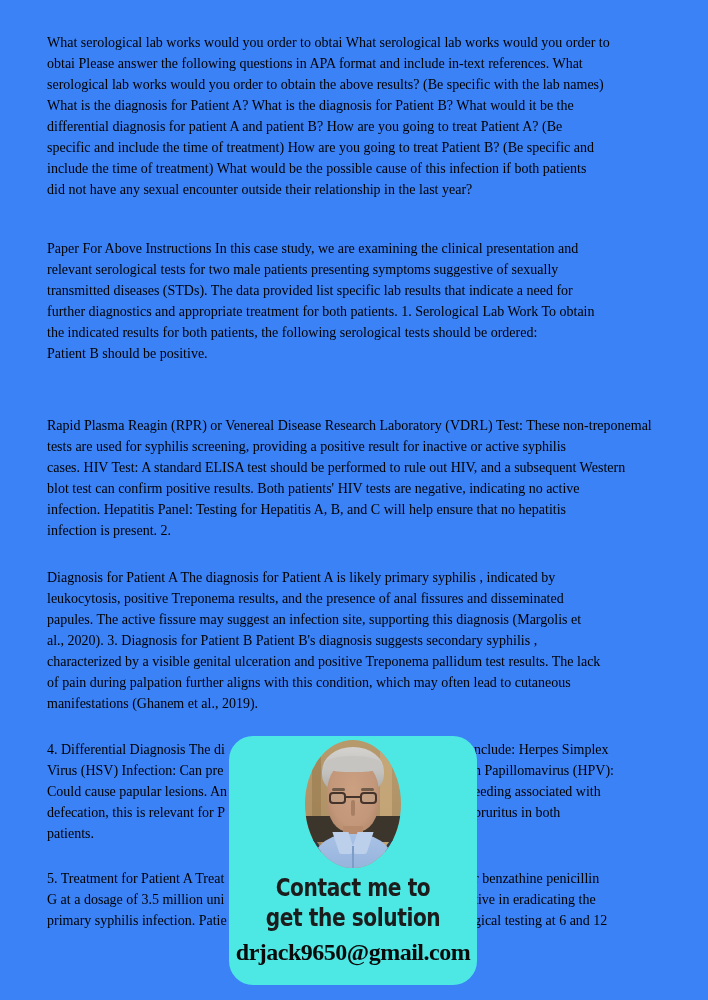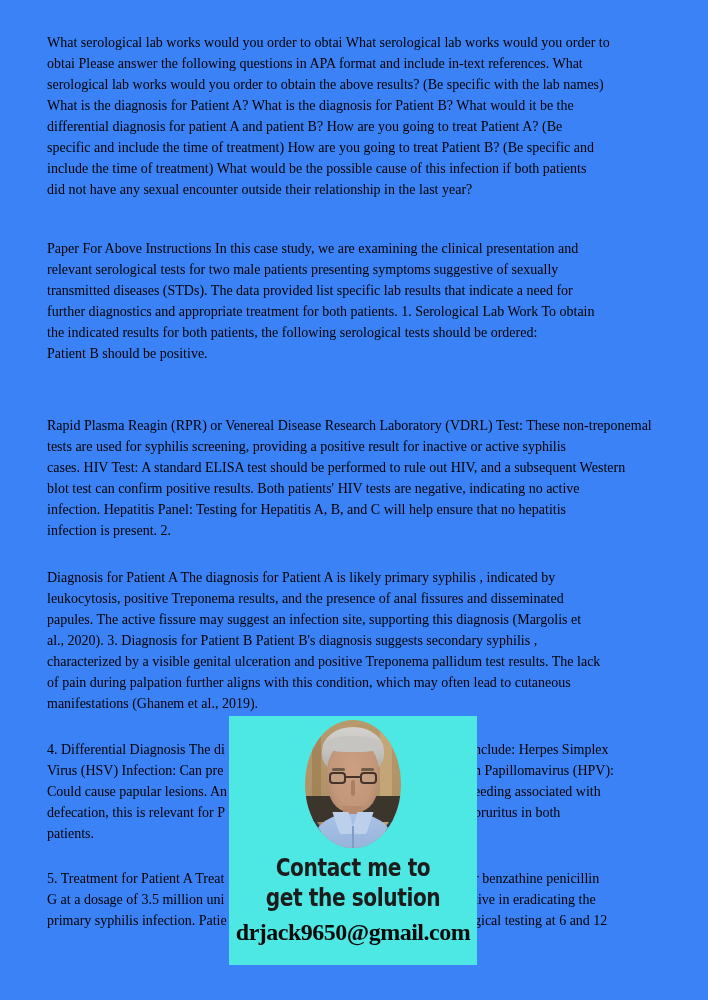--- a/index.html
+++ b/index.html
@@ -29,23 +29,24 @@
   .p1 { top: 32px; }
   .p2 { top: 222px; margin-top: 16px; }
   .p3 { top: 415px; }
   .p4 { top: 567px; }
   .p5 { top: 739px; }
   .p6 { top: 868px; }
 
   
   .overlay {
     position: absolute;
-    left: 229px; top: 716px;
+    left: 229px; top: 736px;
     width: 248px; height: 249px;
     background: #4DE8E4;
+    border-radius: 24px;
   }
   .ad-heading {
     position: absolute;
     top: 137px; left: 0;
     width: 100%;
     text-align: center;
     font-family: "DejaVu Sans", sans-serif;
     font-weight: 800;
     font-size: 24px;
     line-height: 30px;

